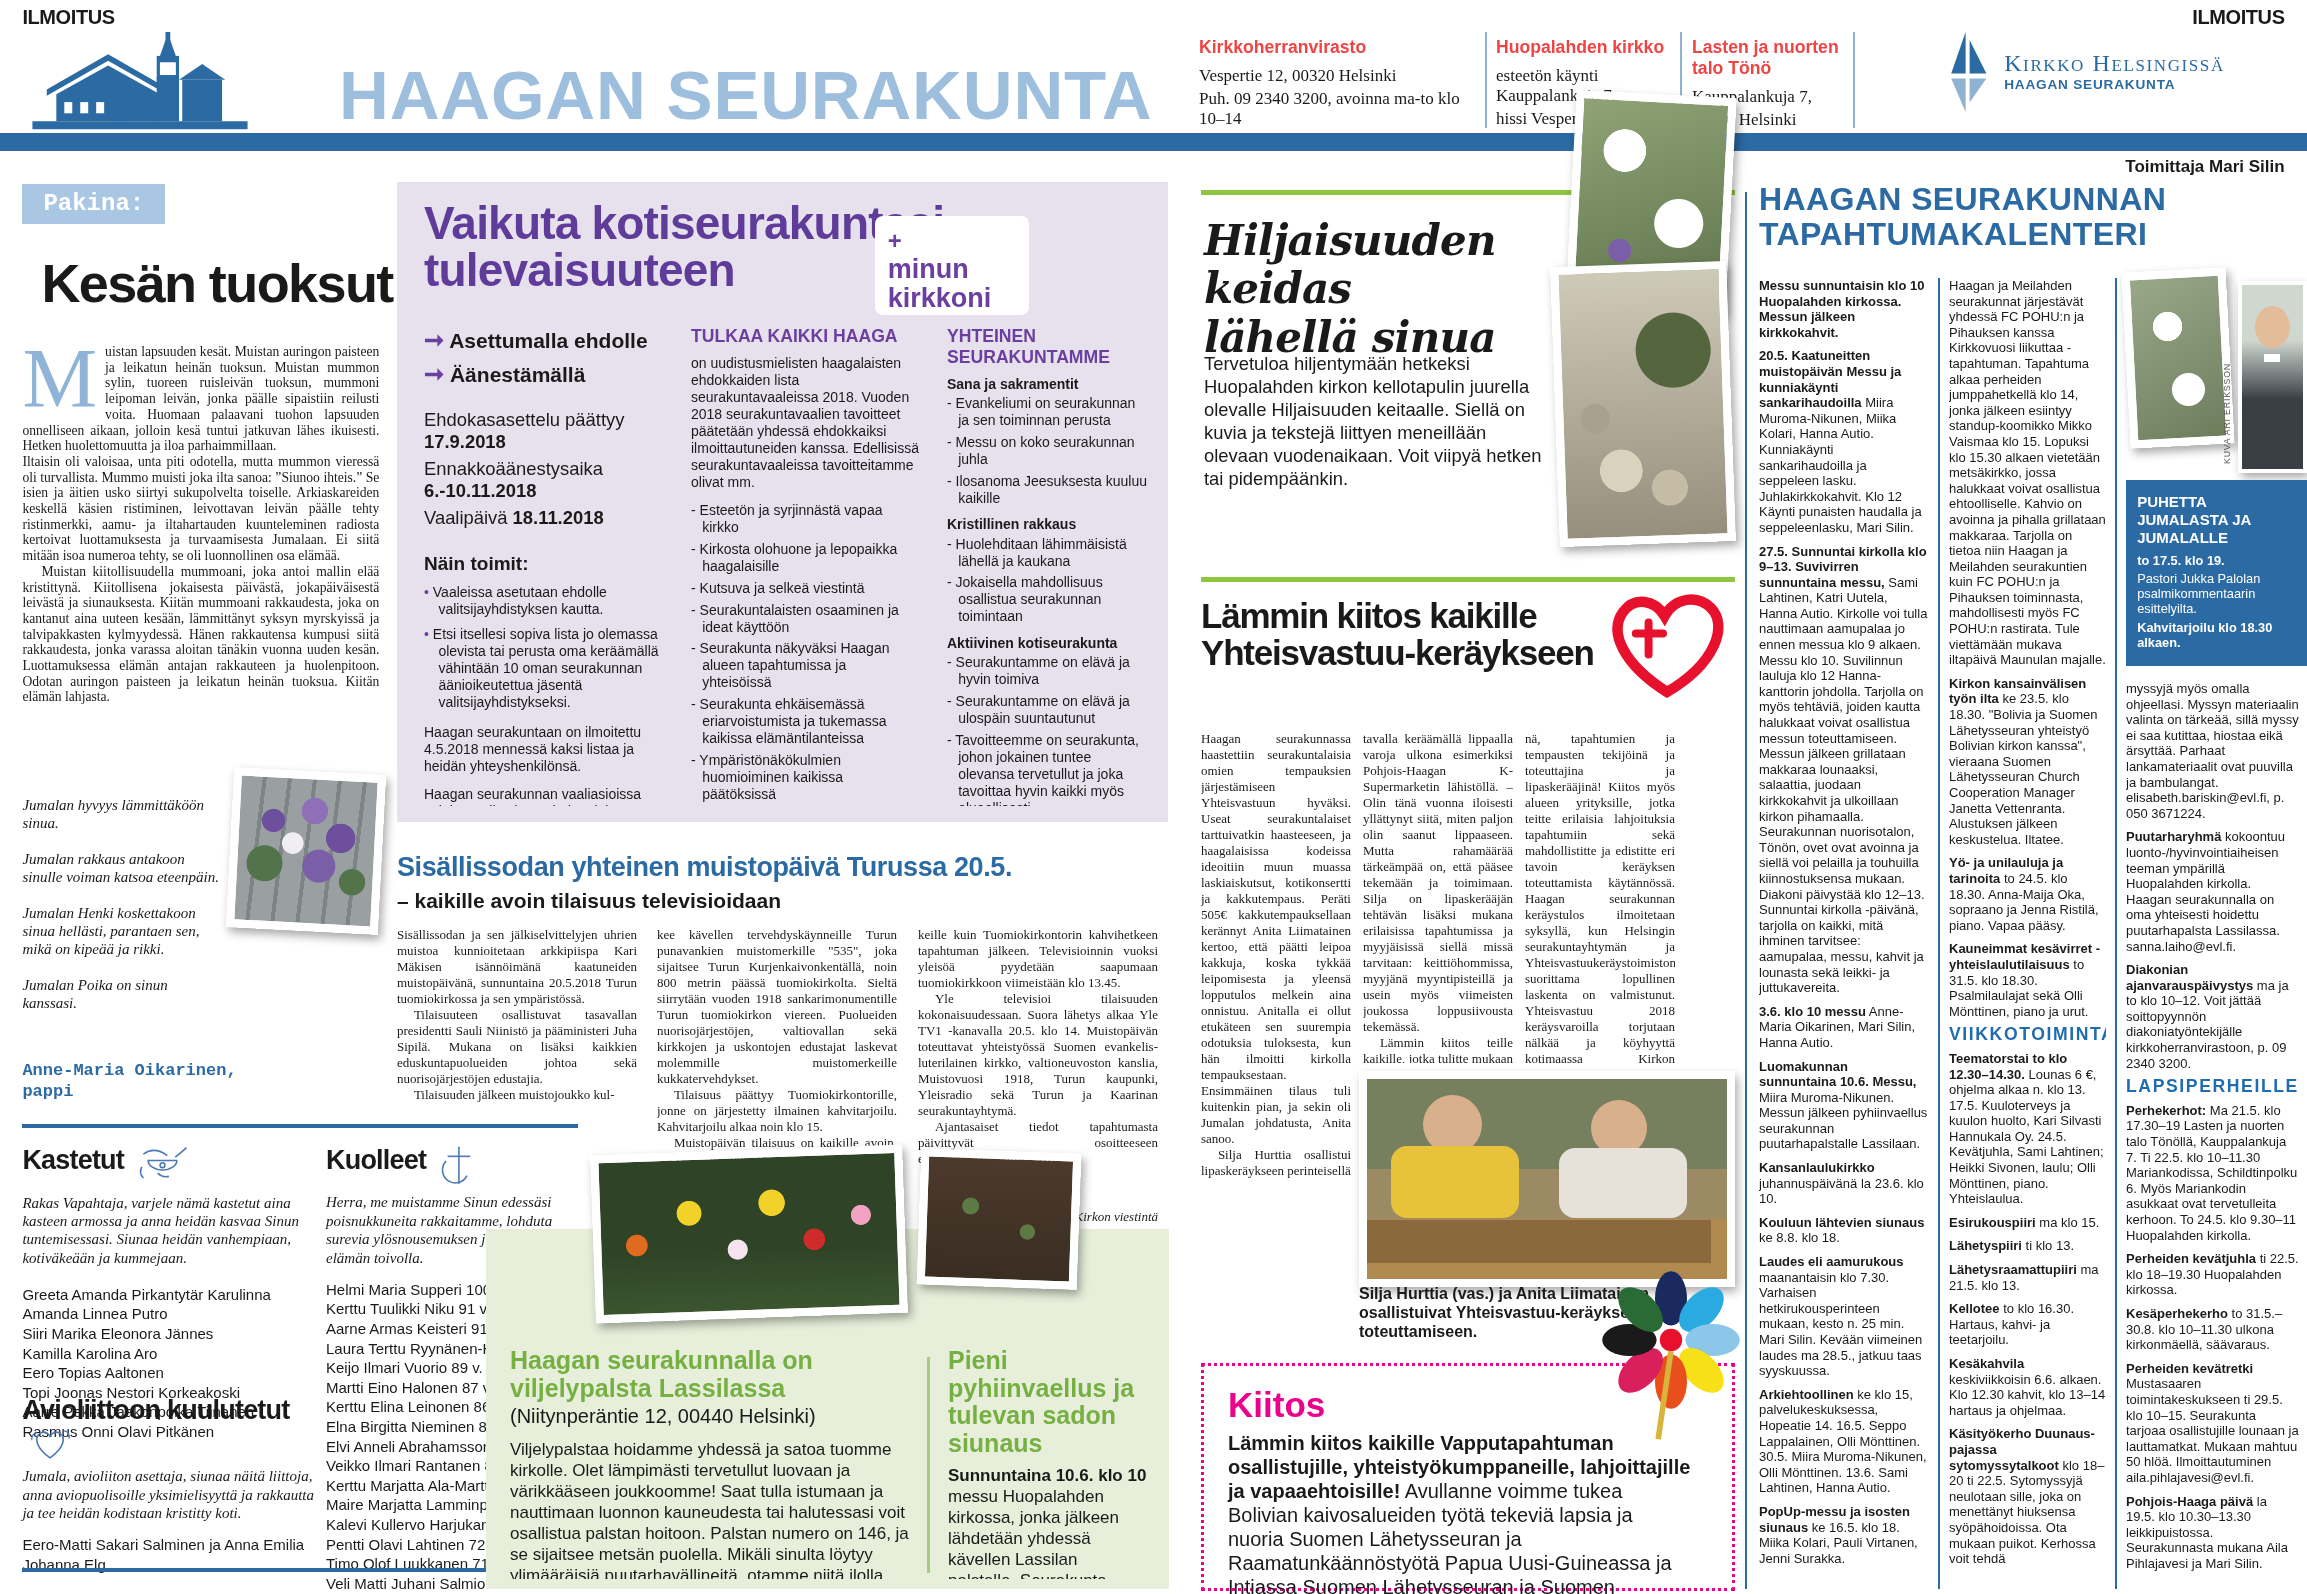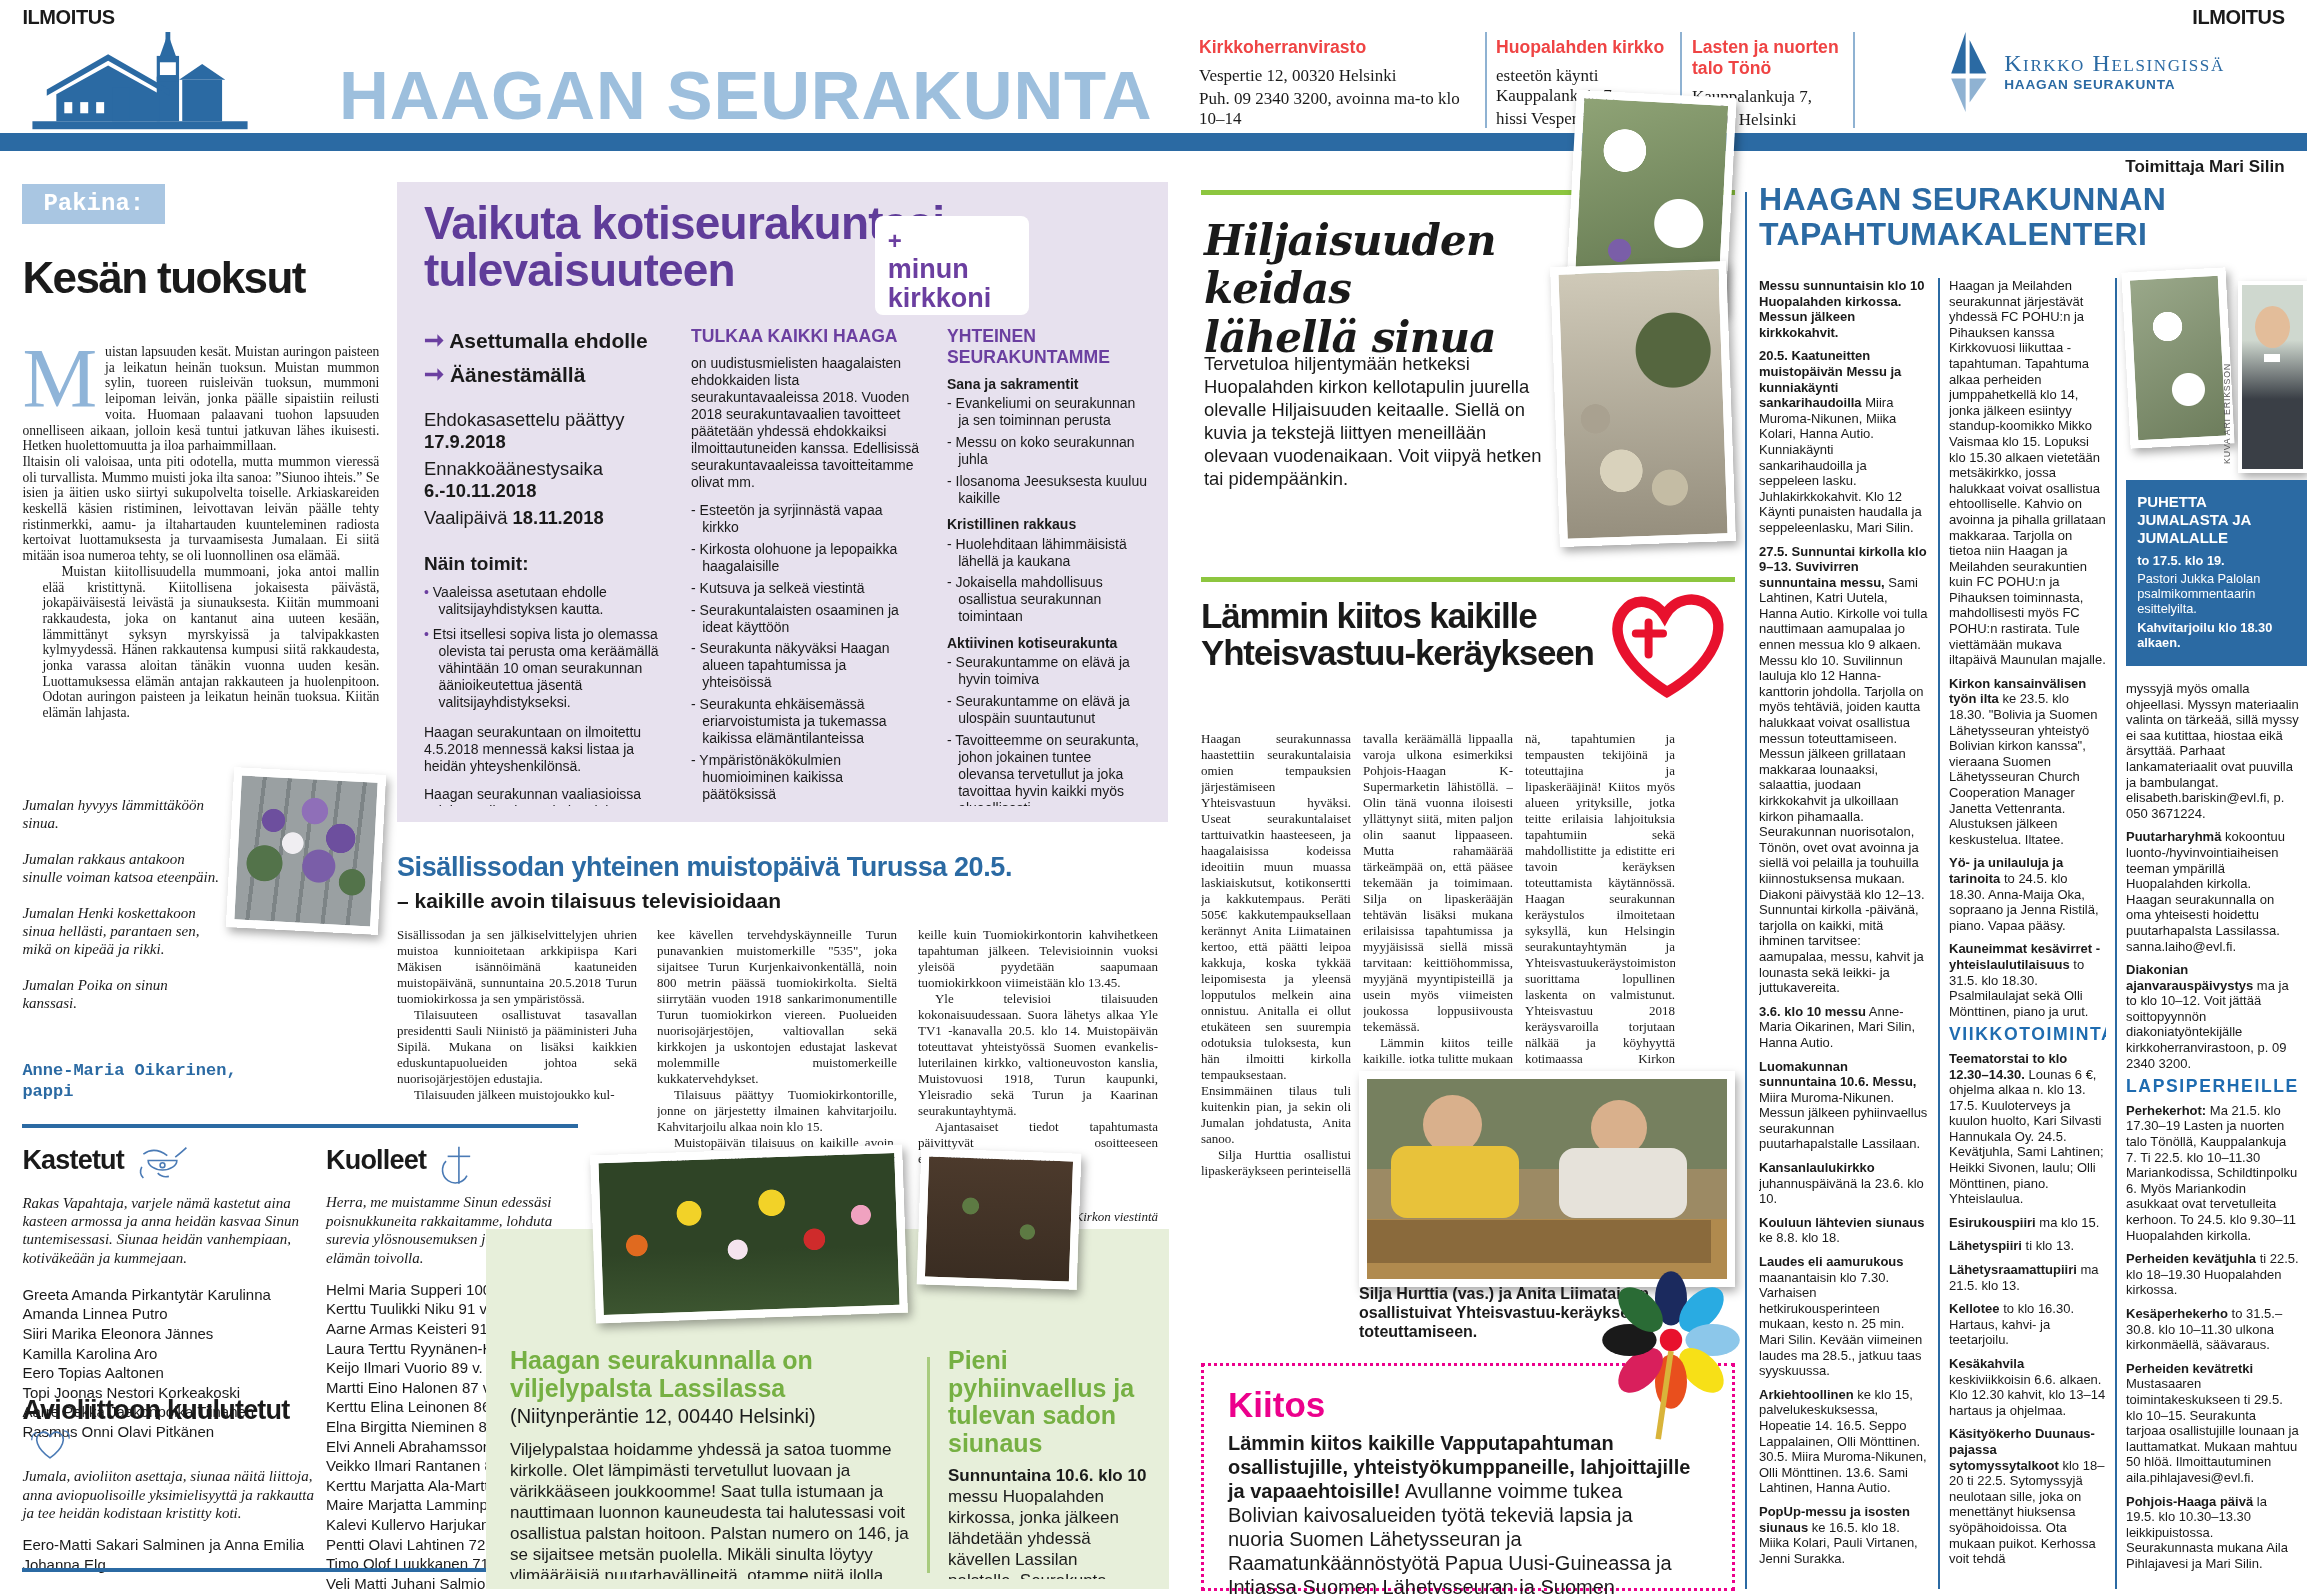--- a/index.html
+++ b/index.html
@@ -16,24 +16,24 @@
   .masthead-title{font-size:69px;font-weight:bold;color:#9dbfdd;letter-spacing:0.8px;white-space:nowrap;}
   .bluebar{background:#2b6aa3;}
   .contact h4{margin:8px 0 8px;font-size:17.6px;color:#ef4444;}
   .contact p{margin:0 0 3.2px;font-size:17px;font-family:"Liberation Serif",serif;}
   .vsep{width:1.6px;background:#8fb2d2;}
   .khlogo-name{font-family:"Liberation Serif",serif;font-variant:small-caps;color:#2b6aa3;font-size:24px;letter-spacing:1.6px;}
   .khlogo-org{color:#2b6aa3;font-weight:bold;font-size:13.6px;letter-spacing:0.8px;}
   .editor{font-size:17px;font-weight:bold;}
   
   .chip{background:#a9c6e2;color:#fff;font-weight:bold;font-size:24px;padding:6.4px 21px;}
-  .h1{font-size:44px;font-weight:900;letter-spacing:-1.6px;line-height:1;}
+  .h1{font-size:54px;font-weight:900;letter-spacing:-1.6px;line-height:1;margin-left:19px;}
   .body17{font-size:13.6px;line-height:15.7px;}
   .body17 p{margin:0;}
-  .body17 p+p{text-indent:1.4em;margin-left:20px;}
+  .body17 p+p{text-indent:1.4em;}
   .dropcap{float:left;font-size:84px;line-height:69px;color:#8fb4d8;padding-right:8px;font-family:"Liberation Serif",serif;}
   .poem p{margin:17px 0 8px;font-style:italic;font-size:15px;line-height:18.4px;}
   .sig{font-family:"Liberation Mono",monospace;font-weight:bold;color:#2b6aa3;font-size:17px;line-height:21px;}
   .hr-blue{background:#2b6aa3;height:4px;}
   
   .reg-h{font-size:27px;font-weight:900;letter-spacing:-0.8px;}
   .prayer{font-style:italic;font-size:15px;line-height:18.4px;font-family:"Liberation Serif",serif;}
   .names div{font-size:15px;line-height:19.6px;}
   
   .vaalit{background:#e7e1ee;}

